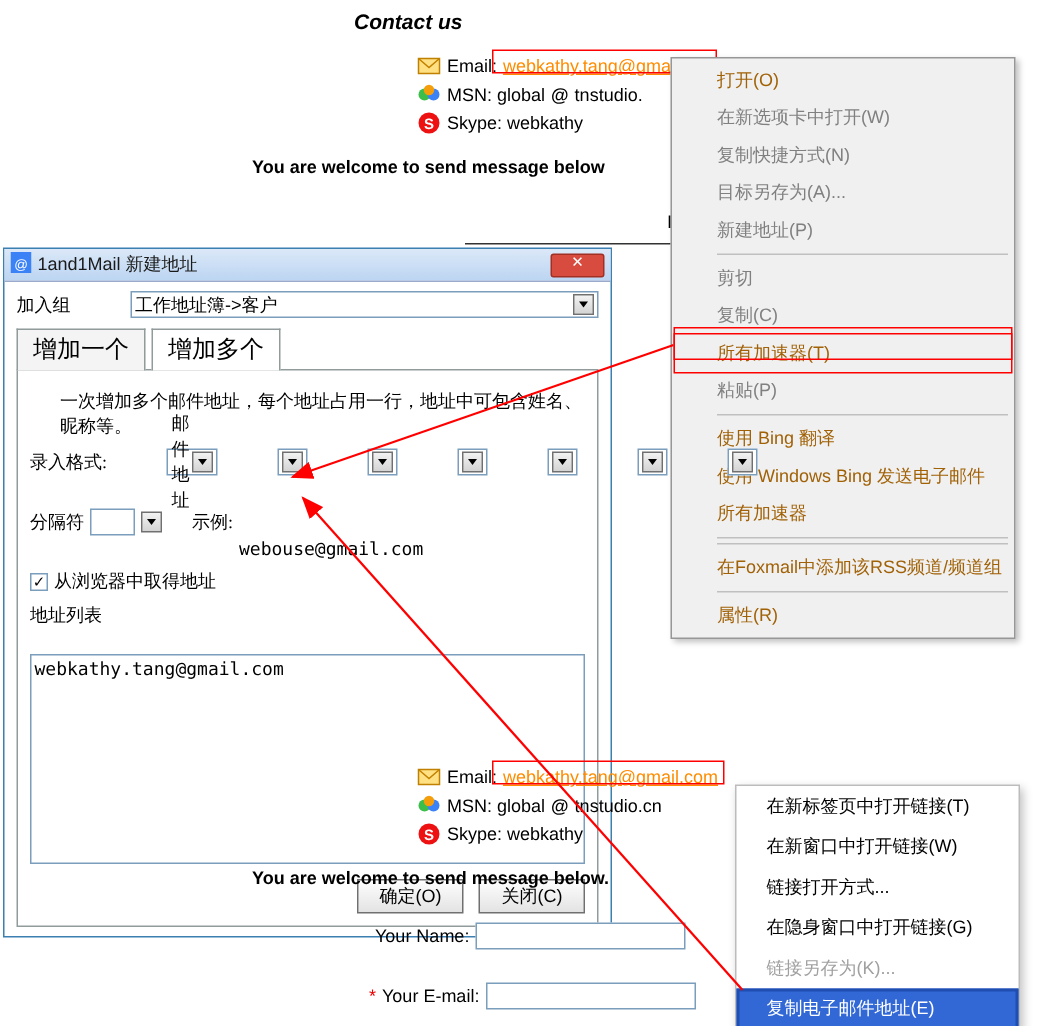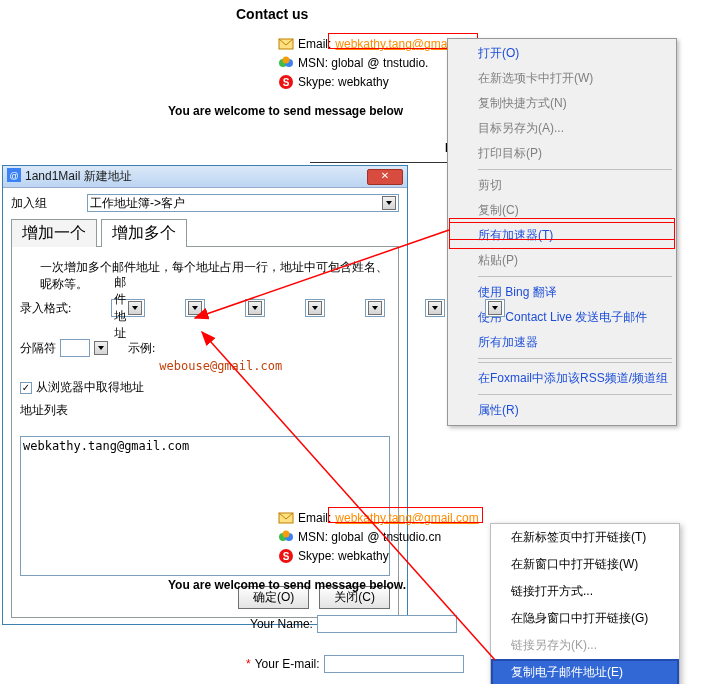--- a/index.html
+++ b/index.html
@@ -6,40 +6,40 @@
   body {
     font-family: Tahoma, Arial, sans-serif;
     font-size: 12px;
     background: #fff;
     color: #000;
     width: 708px;
     height: 684px;
     position: relative;
     overflow: hidden;
   }
-  .contact-header { font-weight: bold; font-size: 14px; position: absolute; top: 6px; left: 236px; }
+  .contact-header { font-weight: bold; font-size: 14px; position: absolute; top: 6px; left: 236px; font-style: italic; }
   .contact-line { position: absolute; left: 278px; display: flex; align-items: center; gap: 4px; }
   .contact-icon { width: 16px; height: 16px; display: inline-flex; align-items: center; justify-content: center; }
   .email-link { color: #ff8c00; text-decoration: underline; }
   .highlight-box { border: 1px solid #ff0000; position: absolute; }
   .welcome { font-weight: bold; position: absolute; }
   
   .context-menu {
     position: absolute;
     background: #f0f0f0;
     border: 1px solid #979797;
     box-shadow: 2px 2px 4px rgba(0,0,0,.25);
     padding: 2px;
     font-size: 12px;
   }
   .context-menu .item {
     padding: 4px 20px 4px 28px;
     white-space: nowrap;
     position: relative;
-    color: #1d4ed8;
+    color: #a16207;
   }
   .context-menu .item.disabled { color: #808080; }
   .context-menu .sep { height: 1px; background: #c0c0c0; margin: 3px 2px 3px 28px; }
   .context-menu .item.boxed {
     outline: 1px solid #ff0000;
   }
   
   .dialog {
     position: absolute;
     left: 2px; top: 165px;
@@ -168,29 +168,29 @@
 <div class="welcome" style="top:104px; left:168px;">You are welcome to send message below</div>
 
 <div style="position:absolute; top:141px; left:445px; font-weight:bold;">M</div>
 <div class="textline"></div>
 
 <div class="context-menu" style="top:38px; left:447px; width:230px;">
   <div class="item">打开(O)</div>
   <div class="item disabled">在新选项卡中打开(W)</div>
   <div class="item disabled">复制快捷方式(N)</div>
   <div class="item disabled">目标另存为(A)...</div>
-  <div class="item disabled">打印目标(P)</div>
+  <div class="item disabled">新建地址(P)</div>
   <div class="sep"></div>
   <div class="item disabled">剪切</div>
   <div class="item disabled">复制(C)</div>
   <div class="item boxed">所有加速器(T)</div>
   <div class="item disabled">粘贴(P)</div>
   <div class="sep"></div>
   <div class="item">使用 Bing 翻译</div>
-  <div class="item">使用 Contact Live 发送电子邮件</div>
+  <div class="item">使用 Windows Bing 发送电子邮件</div>
   <div class="item">所有加速器</div>
   <div class="sep"></div>
   <div class="sep"></div>
   <div class="item">在Foxmail中添加该RSS频道/频道组</div>
   <div class="sep"></div>
   <div class="item">属性(R)</div>
 </div>
 
 <div class="highlight-box" style="top:218px; left:449px; width:226px; height:22px;"></div>
 
@@ -262,21 +262,21 @@
           </span>
       </div>
       <div class="row">
         <span class="lbl">分隔符</span>
         <span class="input-small"></span>
         <span class="dd-btn">
             <span class="caret-down"></span>
           </span>
         <span style="width:12px;"></span>
         <span class="lbl">示例:</span>
-        <span style="color:#c2410c;font-family:monospace;margin-top:36px;">webouse@gmail.com</span>
+        <span style="color:#000000;font-family:monospace;margin-top:36px;">webouse@gmail.com</span>
       </div>
       <div class="row">
         <span class="checkbox">✓</span>
         <span class="lbl">从浏览器中取得地址</span>
       </div>
       <div class="label-addr-list">地址列表</div>
       <div class="textarea">webkathy.tang@gmail.com</div>
       <div class="dialog-buttons">
         <button class="win-btn">确定(O)</button>
         <button class="win-btn">关闭(C)</button>

